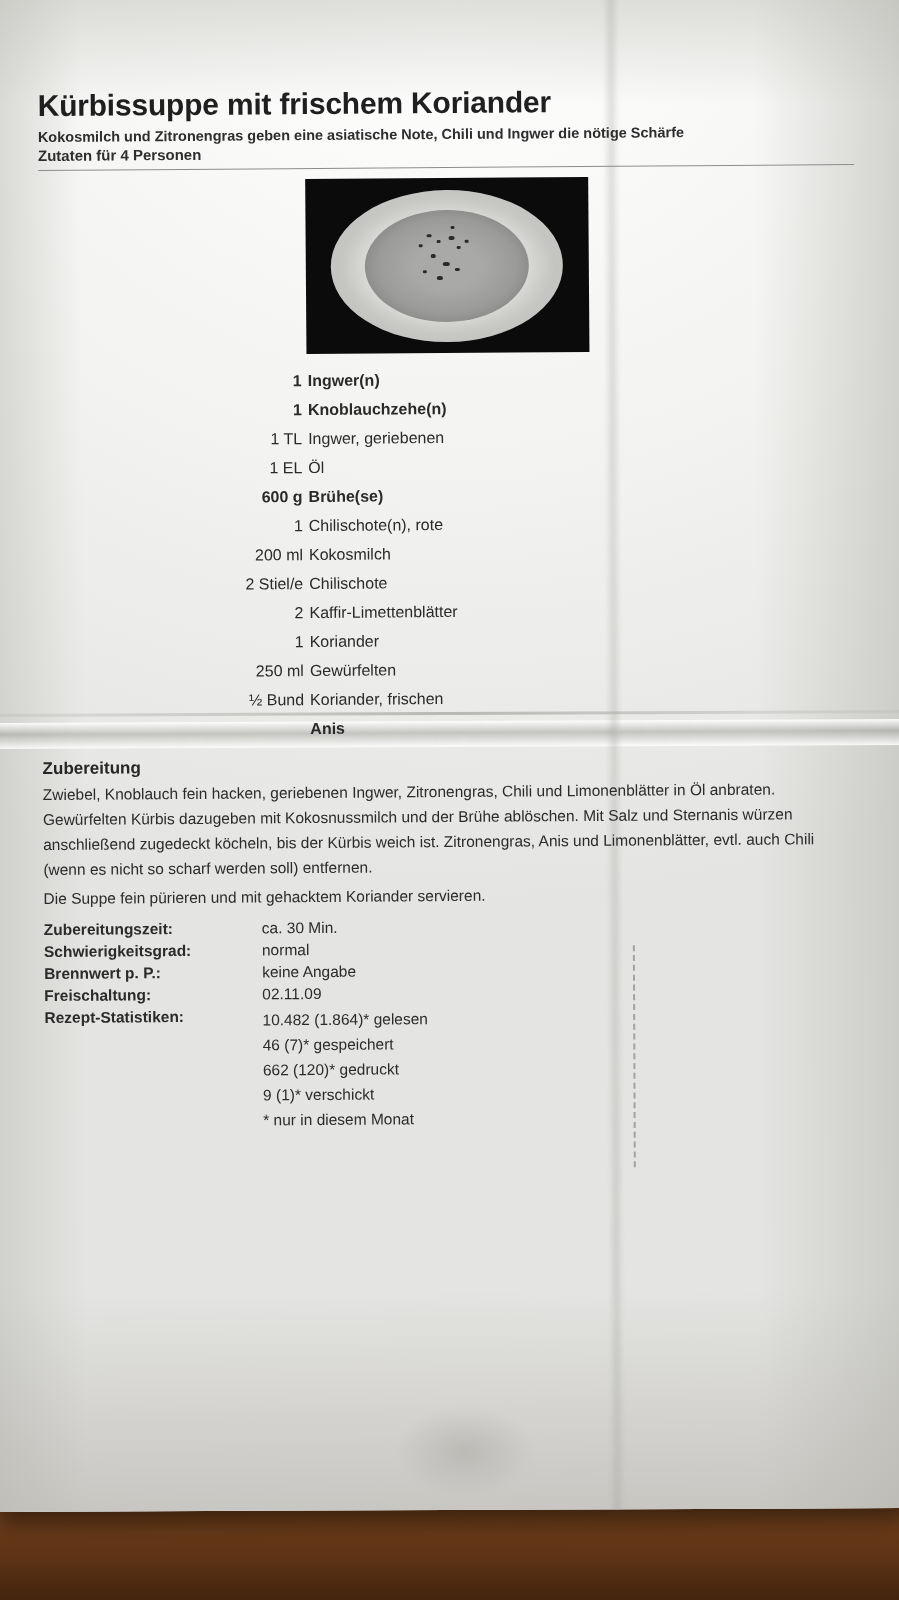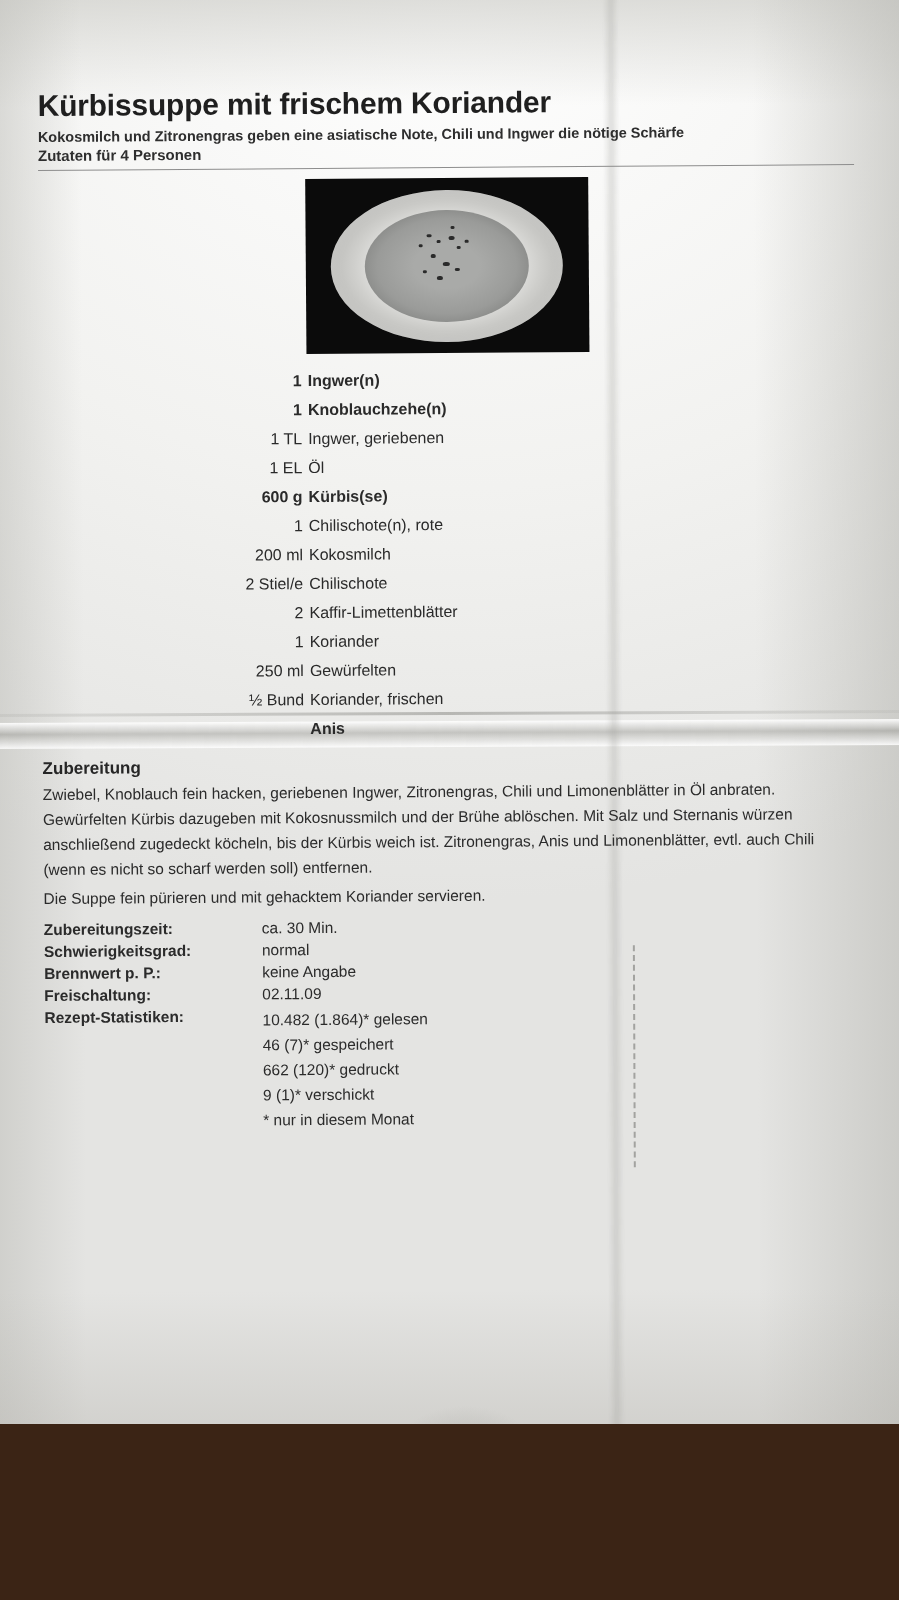--- a/index.html
+++ b/index.html
@@ -11,21 +11,21 @@
     width: 899px;
     height: 1600px;
     overflow: hidden;
     font-family: "DejaVu Sans", sans-serif;
   }
 
   
   #scene {
     position: relative;
     width: 899px;
-    height: 1424px;
+    height: 1600px;
     background: linear-gradient(180deg, #7a4a22 0%, #6b3e1b 55%, #4d2a11 100%);
     overflow: hidden;
   }
 
   
   #table {
     position: absolute;
     left: 0;
     bottom: 0;
     width: 899px;
@@ -287,21 +287,21 @@
         <div class="ing">
           <span class="amt">1 TL</span>
           <span class="name">Ingwer, geriebenen</span>
         </div>
         <div class="ing">
           <span class="amt">1 EL</span>
           <span class="name">Öl</span>
         </div>
         <div class="ing bold">
           <span class="amt">600 g</span>
-          <span class="name">Kürbis(se)</span>
+          <span class="name">Brühe(se)</span>
         </div>
         <div class="ing">
           <span class="amt">1</span>
           <span class="name">Chilischote(n), rote</span>
         </div>
         <div class="ing">
           <span class="amt">200 ml</span>
           <span class="name">Kokosmilch</span>
         </div>
         <div class="ing">

